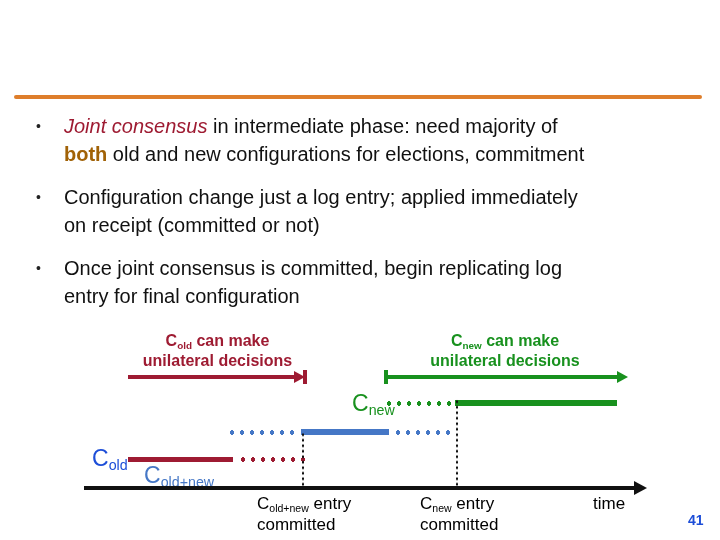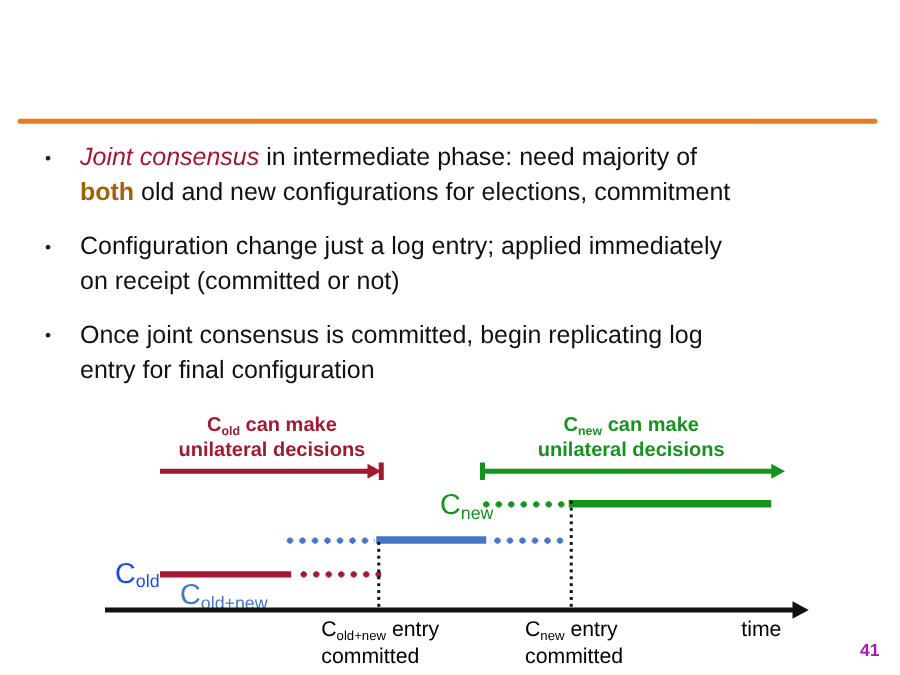--- a/index.html
+++ b/index.html
@@ -127,14 +127,14 @@
       <span>C</span><sub>old+new</sub><span> entry</span><br>
       <span>committed</span>
     </div>
     <div class="axis-label" style="left:420px;top:493px;">
       <span>C</span><sub>new</sub><span> entry</span><br>
       <span>committed</span>
     </div>
     <div class="axis-label" style="left:593px;top:493px;">time</div>
   </div>
 
-  <div class="page-num" style="color: #a21caf;">41</div>
+  <div class="page-num" style="color: #1d4ed8;">41</div>
 </div>
 
 </body></html>

